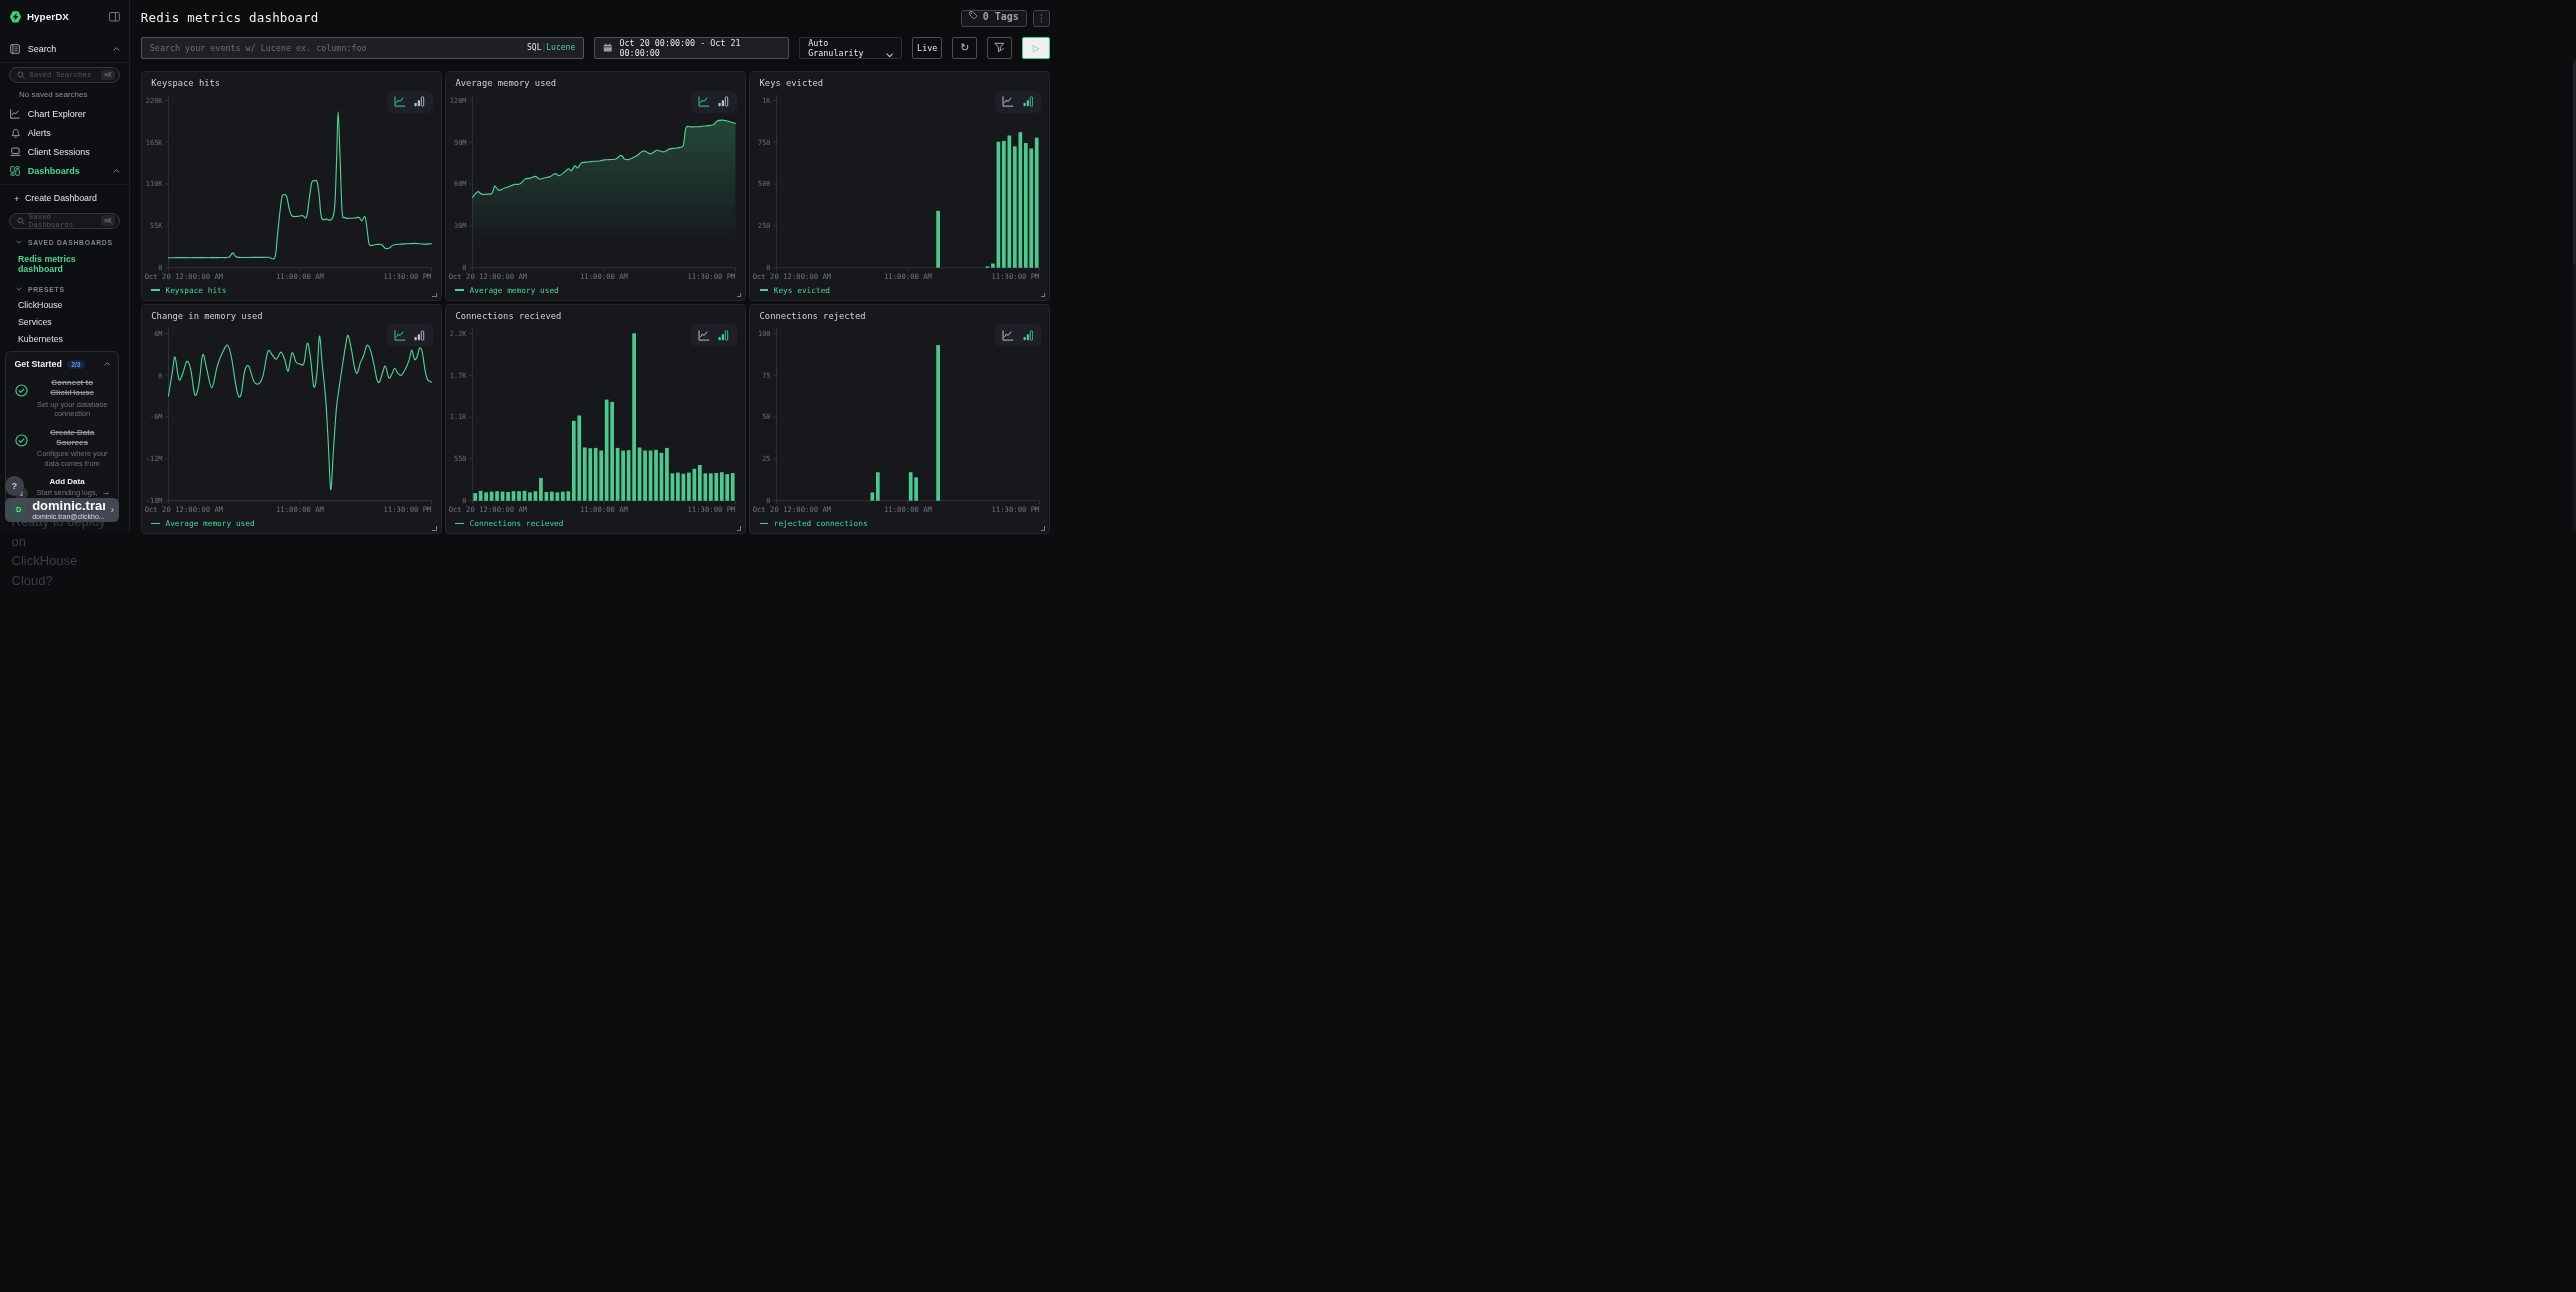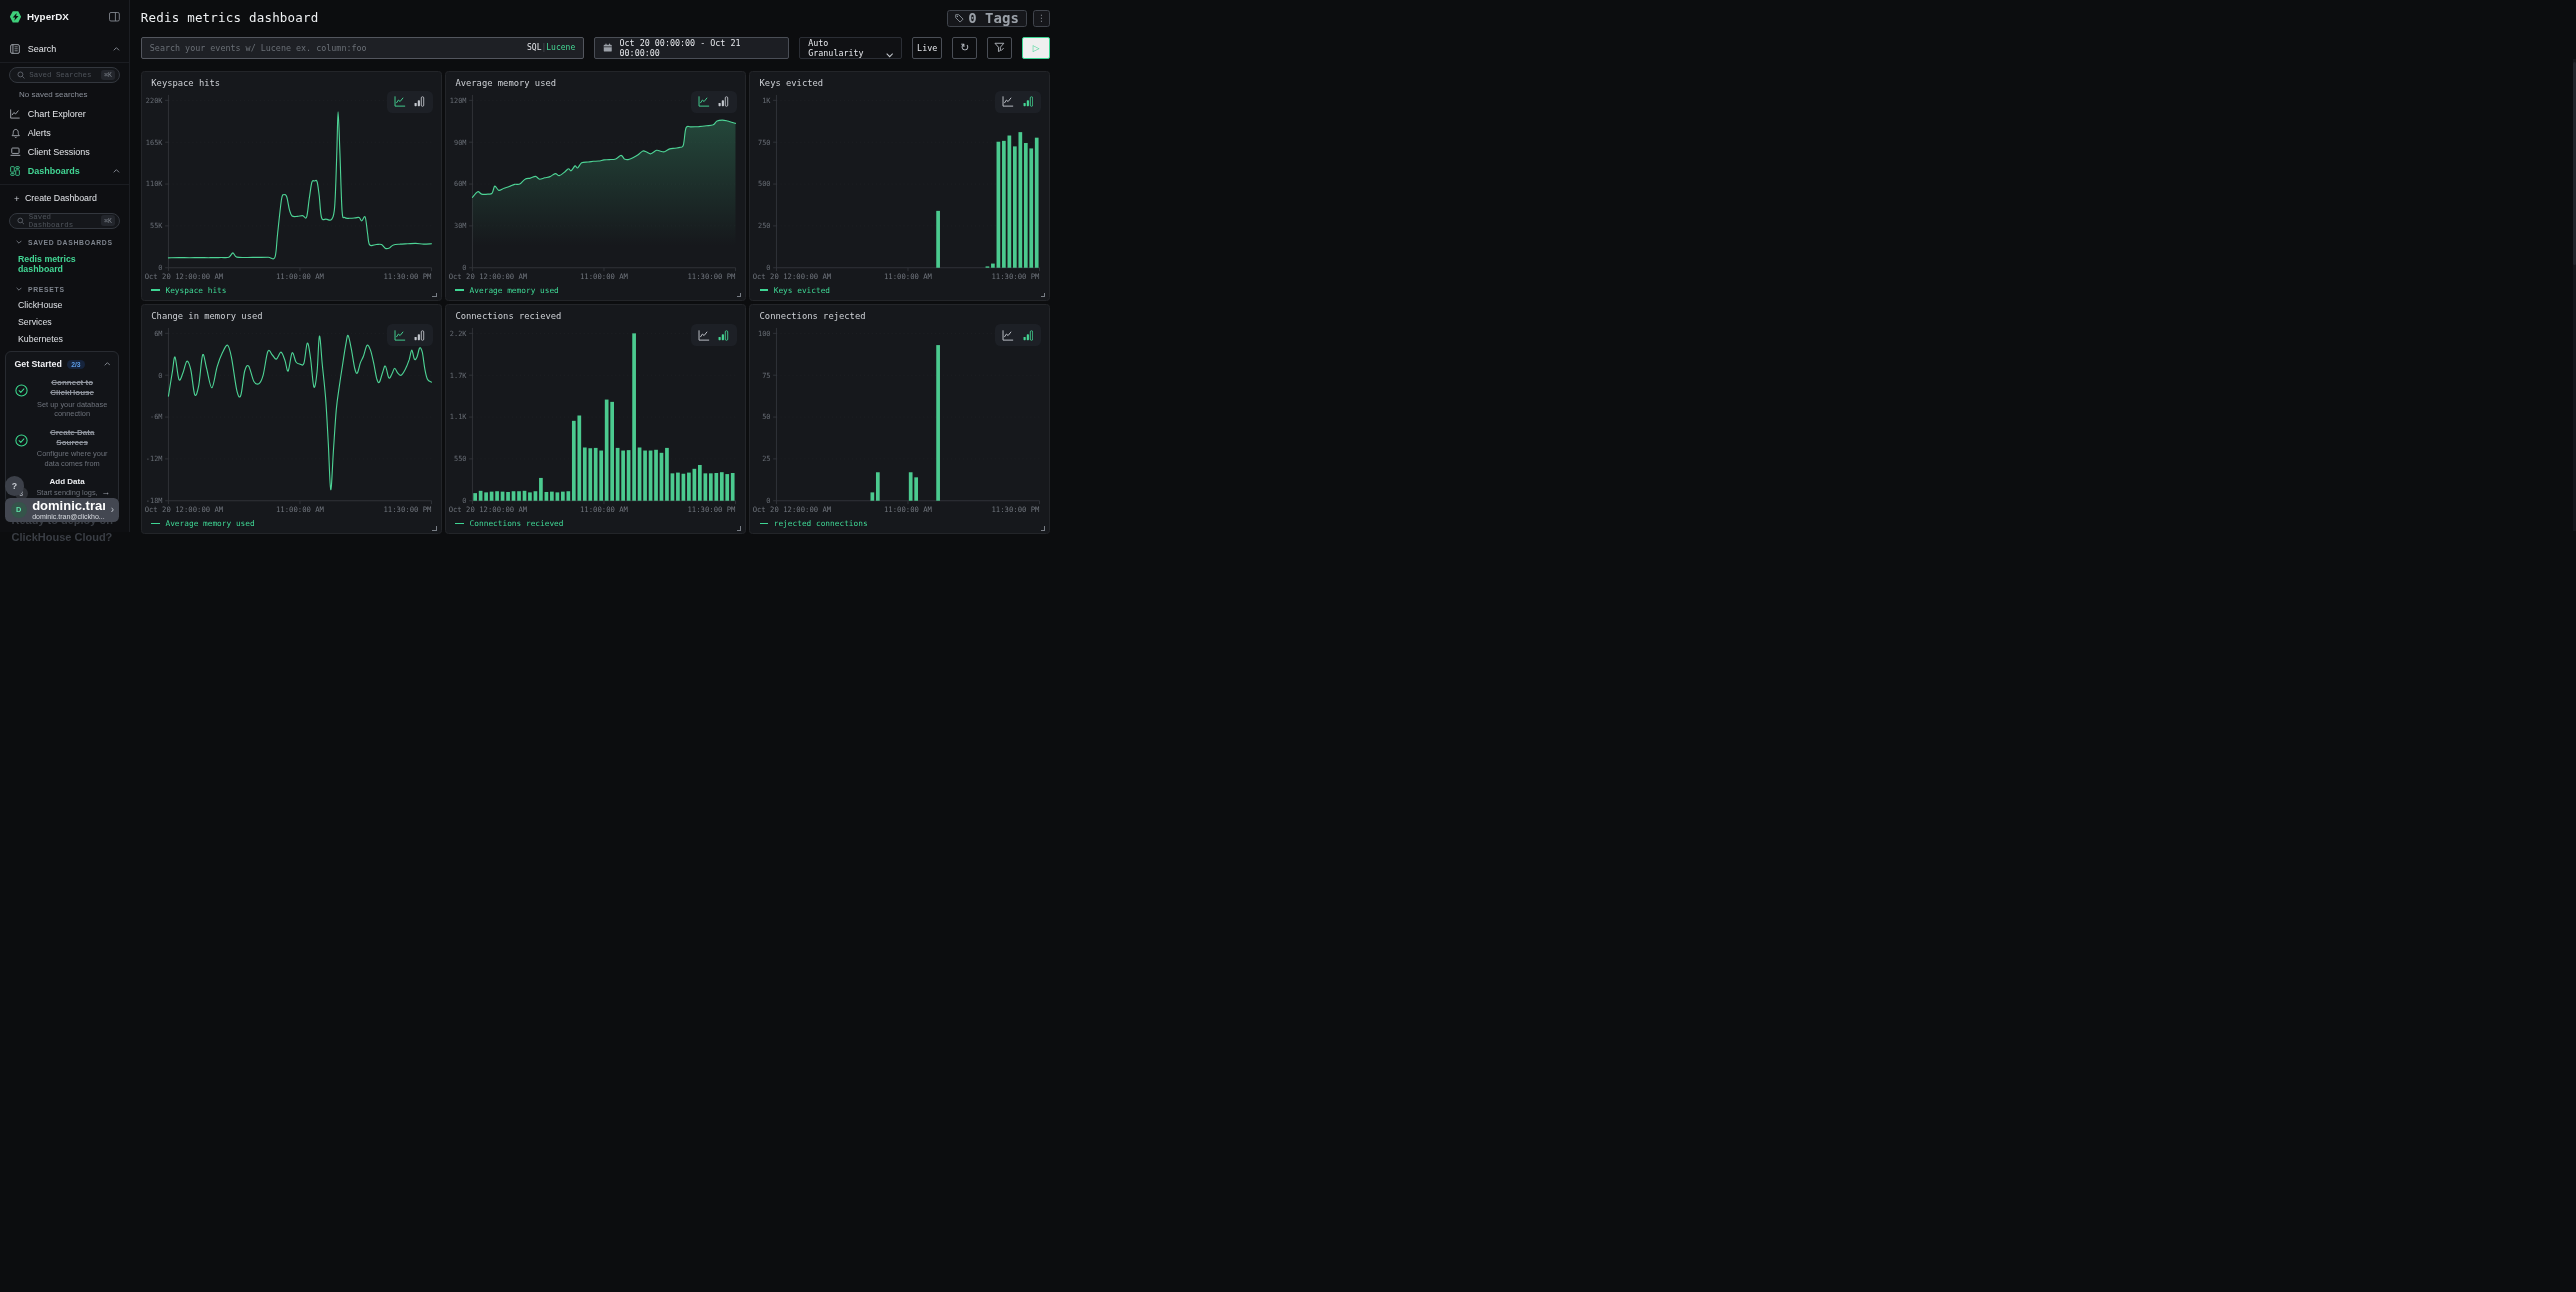--- a/index.html
+++ b/index.html
@@ -41,33 +41,33 @@
   .gs-step { display:flex; margin-top:8.8px; }
   .gs-ic { width:13.5px; margin-right:6px; flex:none; display:flex; justify-content:center; padding-top:6px; }
   .gs-num { width:13px; height:13px; border-radius:50%; background:#2d3036; color:#9ba0a9; font-size:7px; font-weight:bold; display:grid; place-items:center; margin-top:4px; }
   .gs-body { flex:1;text-align:center; }
   .gs-step-title { font-size:8px; color:#8e939c; font-weight:bold; text-decoration:line-through; line-height:1.25; }
   .gs-step-title.todo { color:#eceef1; text-decoration:none; }
   .gs-step-desc { font-size:7.4px; color:#6e737c; line-height:1.3; margin-top:1.4px; }
   .gs-arrow { color:#9ba0a9; font-size:8.8px; align-self:center; margin-left:1.4px; }
 
   .help-fab { position:absolute; left:4.7px; top:476px; width:19.6px; height:19.6px; border-radius:50%; background:#3c4049; color:#c9cdd4; font-size:8.8px; font-weight:bold; display:grid; place-items:center; z-index:8; cursor:pointer; }
-  .bg-teaser { position:absolute; left:11.5px; top:512px; width:108px; color:#3a3e45; font-size:11px; font-weight:bold; line-height:1.5; z-index:1; }
+  .bg-teaser { position:absolute; left:11.5px; top:512px; width:108px; color:#3a3e45; font-size:13px; font-weight:normal; line-height:1.5; z-index:1; }
   .profile-chip { position:absolute; left:5.4px; top:498px; width:114px; height:23.6px; background:#43475; background:#434751; border-radius:5.4px; display:flex; align-items:center; padding:0 5.4px; gap:5.4px; z-index:9; cursor:pointer; }
   .avatar { width:16px; height:16px; border-radius:50%; background:#35544a; color:#5fe3a8; font-size:7.4px; font-weight:bold; display:grid; place-items:center; flex:none; }
   .prof-name { font-size:13px; font-weight:bold; color:#ffffff; line-height:1.2; white-space:nowrap; }
   .prof-mail { font-size:7px; color:#d9dce1; line-height:1.2; white-space:nowrap; }
   .prof-chev { margin-left:auto; color:#b9bec6; font-size:10px; }
 
   
   .main { position:fixed; left:130px; top:0; width:929px; height:532px; }
   .main-header { display:flex; align-items:flex-start; padding:9.5px 8.8px 0 10.8px; }
   .page-title { font-size:12.5px; color:#eef0f2; letter-spacing:0.2px; }
   .head-right { margin-left:auto; display:flex; gap:6px; }
-  .tags-btn { height:17.6px; border:0.7px solid #40444c; border-radius:2.7px; background:#16171b; color:#9aa0a8; font-size:14px; font-weight:bold; display:flex; align-items:center; gap:4.7px; padding:0 6.8px; cursor:pointer; }
+  .tags-btn { height:17.6px; border:0.7px solid #40444c; border-radius:2.7px; background:#16171b; color:#9aa0a8; font-size:10px; font-weight:bold; display:flex; align-items:flex-start; gap:4.7px; padding:0 6.8px; cursor:pointer; }
   .kebab-btn { width:17.6px; height:17.6px; border:0.7px solid #40444c; border-radius:2.7px; background:#16171b; color:#9aa0a8; display:grid; place-items:center; font-size:8.8px; cursor:pointer; }
 
   .toolbar { display:flex; align-items:center; margin:9.5px 8.8px 0 10.8px; gap:10px; }
   .search-field { flex:1; height:22px; background:#1e2025; border:0.7px solid #53565e; border-radius:2px; display:flex; align-items:center; padding:0 8px; cursor:text; }
   .search-ph { color:#6a6f76; font-size:8.4px; }
   .sf-right { margin-left:auto; display:flex; align-items:center; gap:0; font-size:8px; }
   .sf-sql { color:#e3e5e9; }
   .sf-sep { color:#4a4e55; }
   .sf-lucene { color:#45d694; }
   .date-field { width:195px; height:22px; background:#1c1e23; border:0.7px solid #4a4e56; border-radius:2px; display:flex; align-items:center; gap:6.8px; padding:0 8px; color:#e6e8ec; font-size:8.4px; cursor:pointer; }

